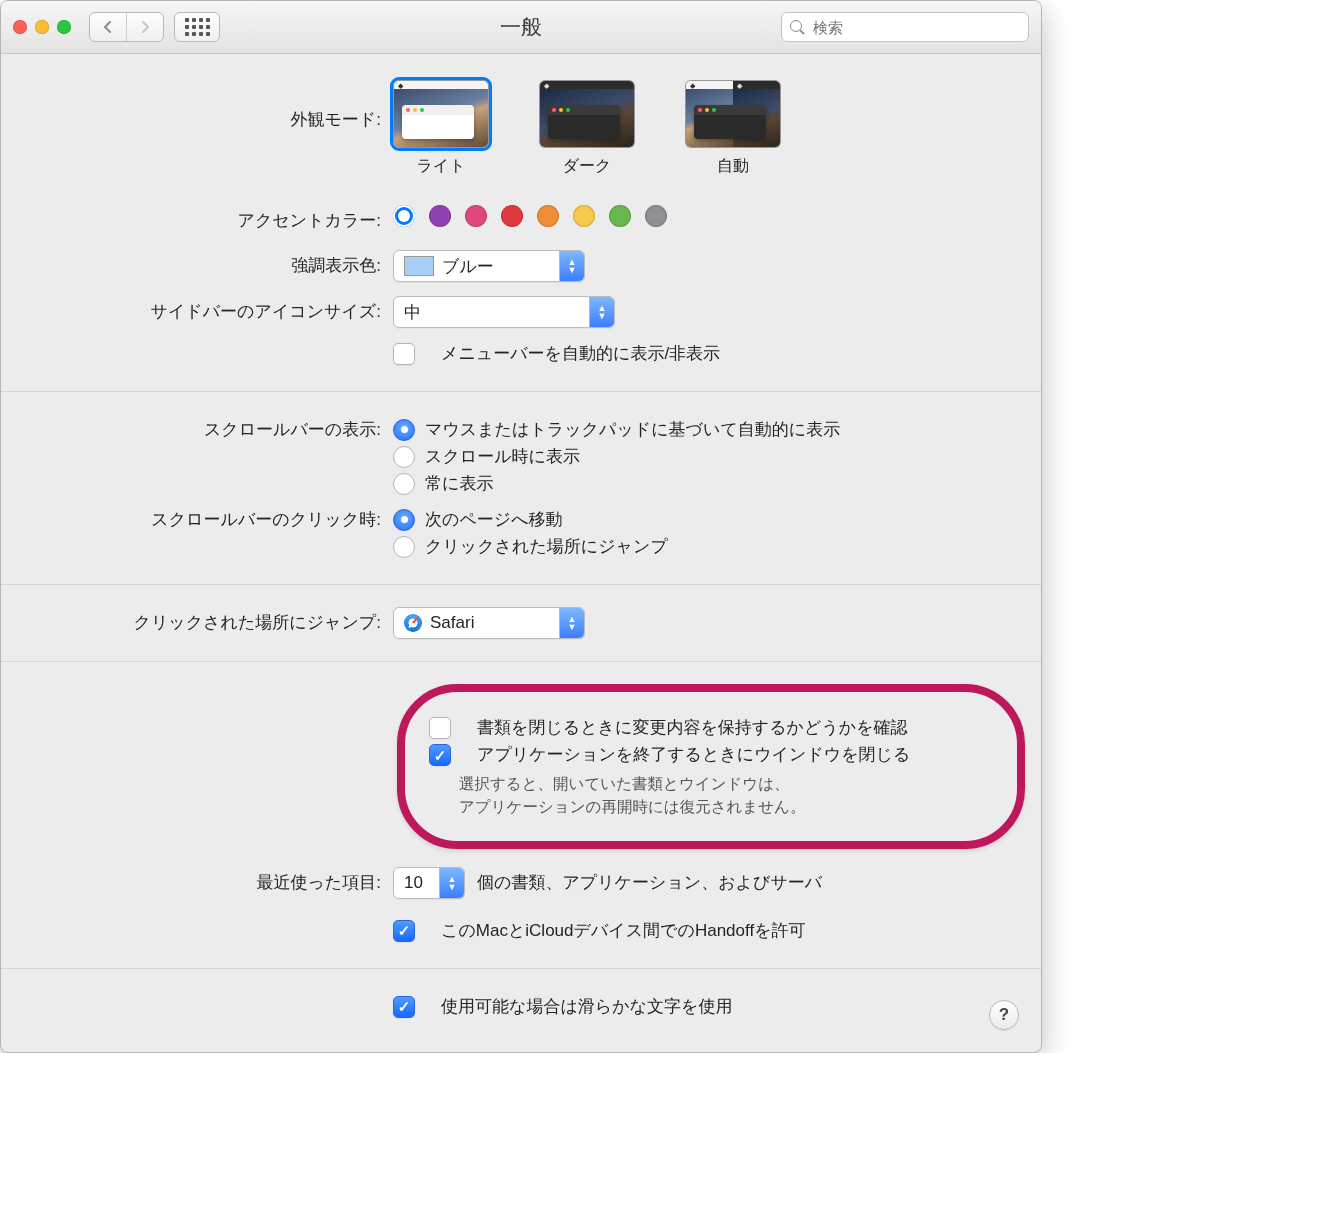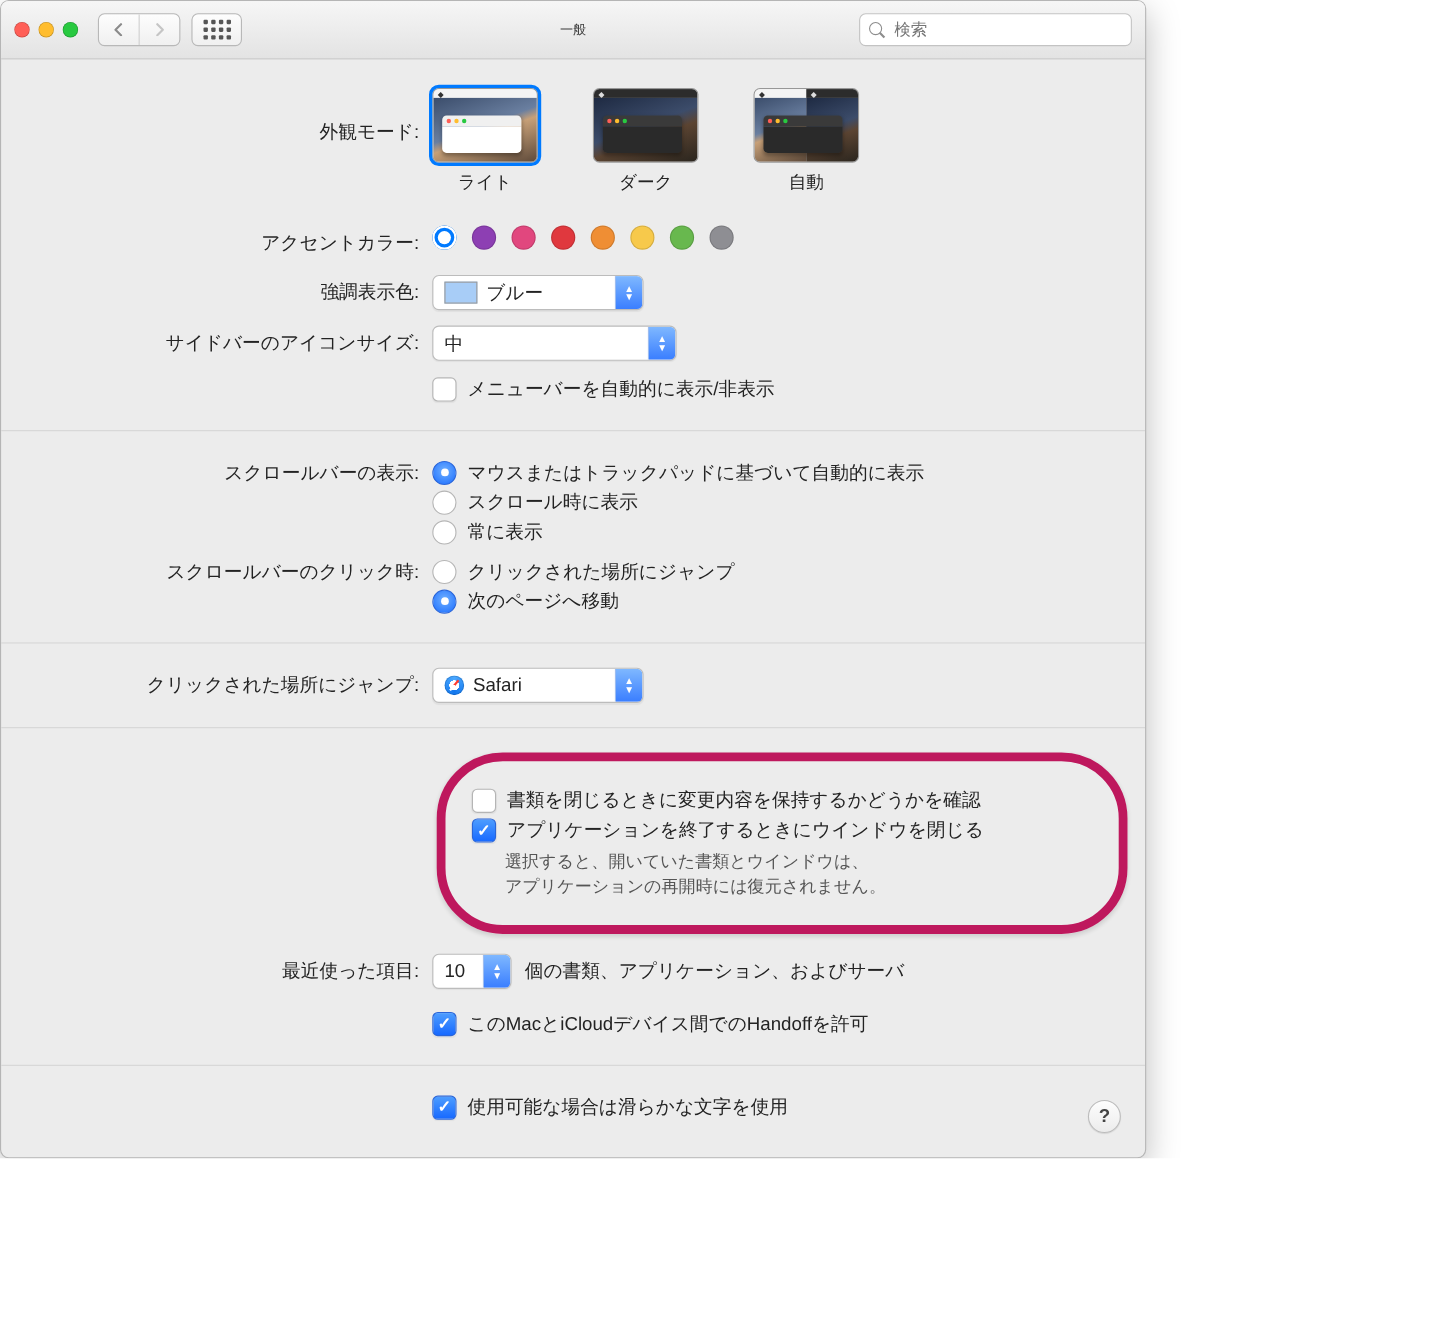--- a/index.html
+++ b/index.html
@@ -64,21 +64,21 @@
   .grid-btn{
     width:44px;height:28px;margin-left:10px;
     border:1px solid #b8b8b8;border-radius:6px;
     background:linear-gradient(#fdfdfd,#f0f0f0);
     display:flex;align-items:center;justify-content:center;
   }
   .grid-dots{display:grid;grid-template-columns:repeat(4,4px);grid-auto-rows:4px;gap:3px;}
   .grid-dots span{background:#555;width:4px;height:4px;border-radius:1px;}
   .title{
     position:absolute;left:50%;transform:translateX(-50%);
-    font-size:12px;color:#3a3a3a;
+    font-size:21px;color:#3a3a3a;
   }
   .search{
     margin-left:auto;
     width:230px;height:28px;
     border:1px solid #c3c3c3;border-radius:6px;
     background:#fff;display:flex;align-items:center;padding:0 8px;gap:6px;
     color:#8a8a8a;
   }
   .search input{
     border:none;outline:none;background:transparent;flex:1;font-size:15px;color:#333;
@@ -140,21 +140,21 @@
     background:linear-gradient(var(--blue-stepper-top),var(--blue-stepper-bot));
     display:flex;flex-direction:column;align-items:center;justify-content:center;color:#fff;
     border-left:1px solid #9cbcf0;
     font-size:9px;line-height:8px;
   }
   .mac-select.small{min-width:70px;}
   .highlight-swatch{width:28px;height:18px;border:1px solid #9a9a9a;background:#a8cdf7;}
 
   
   .mac-check{
-    display:flex;align-items:flex-start;gap:10px;margin:4px 0;
+    display:flex;align-items:flex-start;gap:26px;margin:4px 0;
   }
   .cbox{
     width:20px;height:20px;border-radius:5px;border:1px solid #b5b5b5;background:#fff;
     display:flex;align-items:center;justify-content:center;flex:none;margin-top:1px;
     box-shadow:0 1px 1px rgba(0,0,0,.05);
   }
   .cbox.checked{background:linear-gradient(#4d9dff,#1769ff);border-color:#2a65d8;}
   .cbox.checked::after{content:"✓";color:#fff;font-size:15px;font-weight:700;line-height:1;}
 
   
@@ -396,26 +396,26 @@
           <span class="rcircle"></span>
           <span>常に表示</span>
         </label>
       </div>
     </div>
 
     <div class="row" style="margin-top:5px;">
       <div class="label-col">スクロールバーのクリック時:</div>
       <div class="ctrl-col">
         <label class="mac-radio">
+          <span class="rcircle checked"></span>
+          <span>次のページへ移動</span>
+        </label>
+        <label class="mac-radio">
           <span class="rcircle"></span>
           <span>クリックされた場所にジャンプ</span>
-        </label>
-        <label class="mac-radio">
-          <span class="rcircle checked"></span>
-          <span>次のページへ移動</span>
         </label>
       </div>
     </div>
 
     <hr class="divider">
 
     <div class="row">
       <div class="label-col">クリックされた場所にジャンプ:</div>
       <div class="ctrl-col">
         <div class="mac-select" style="min-width:190px;">

